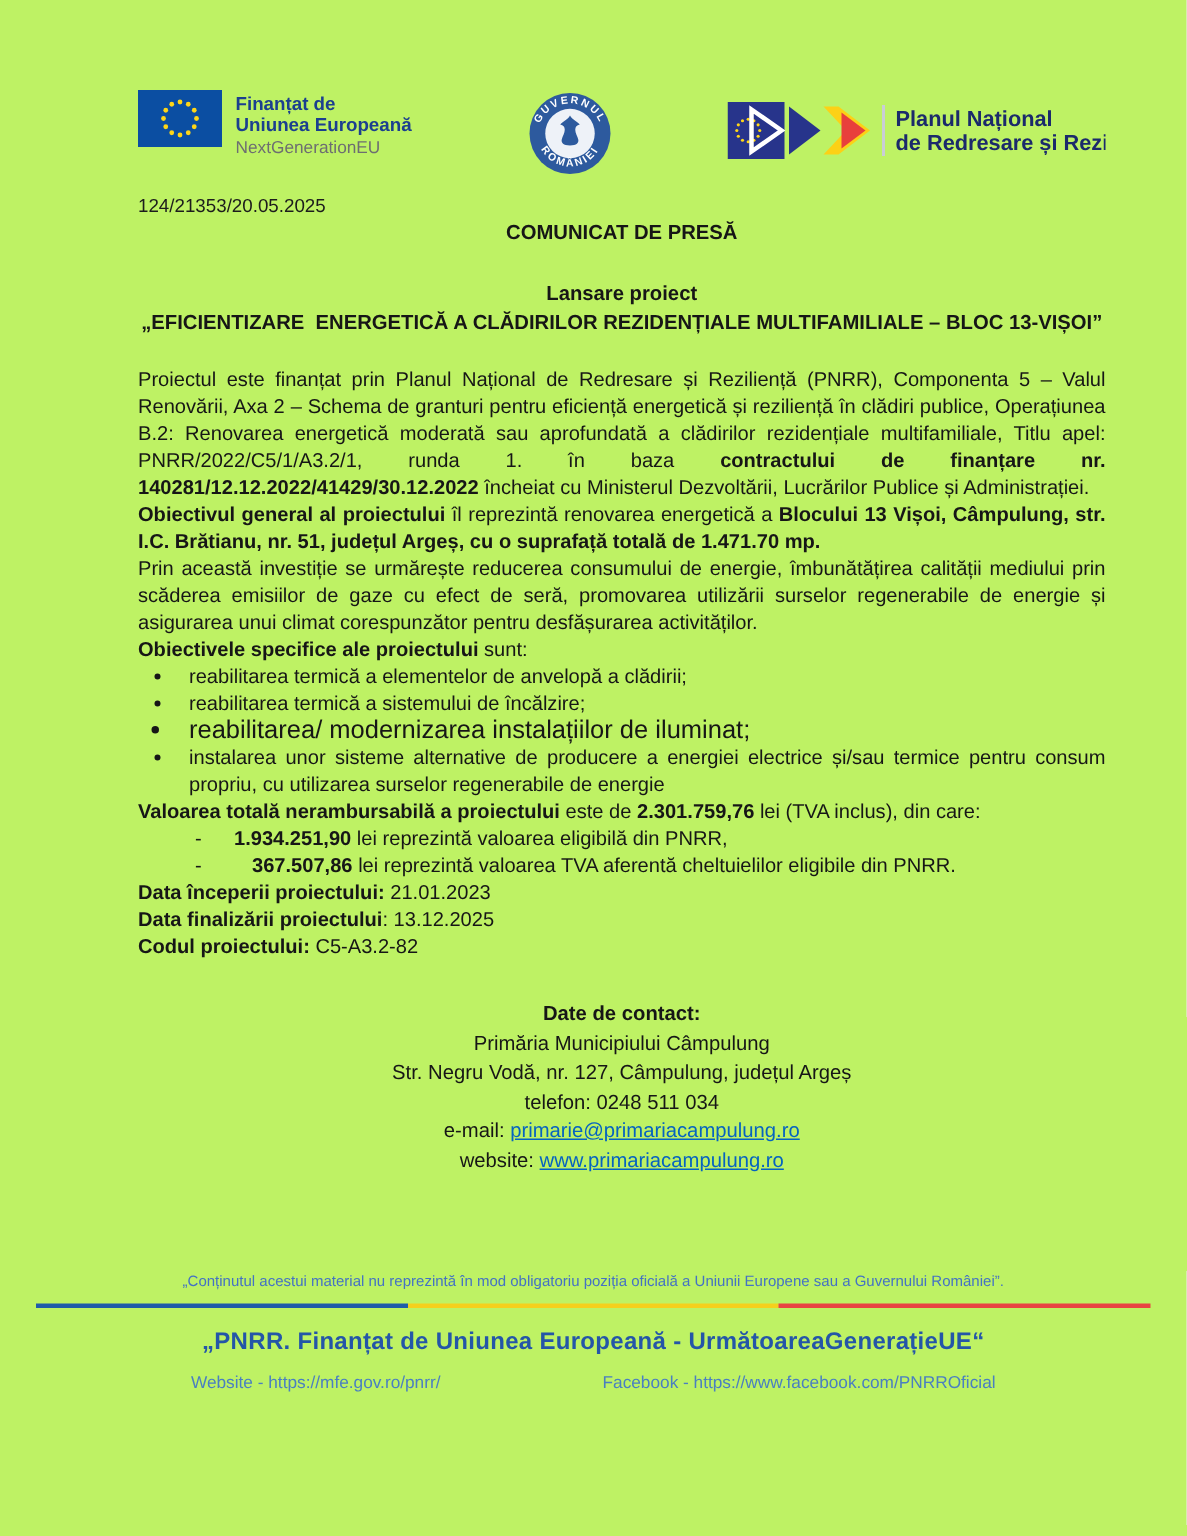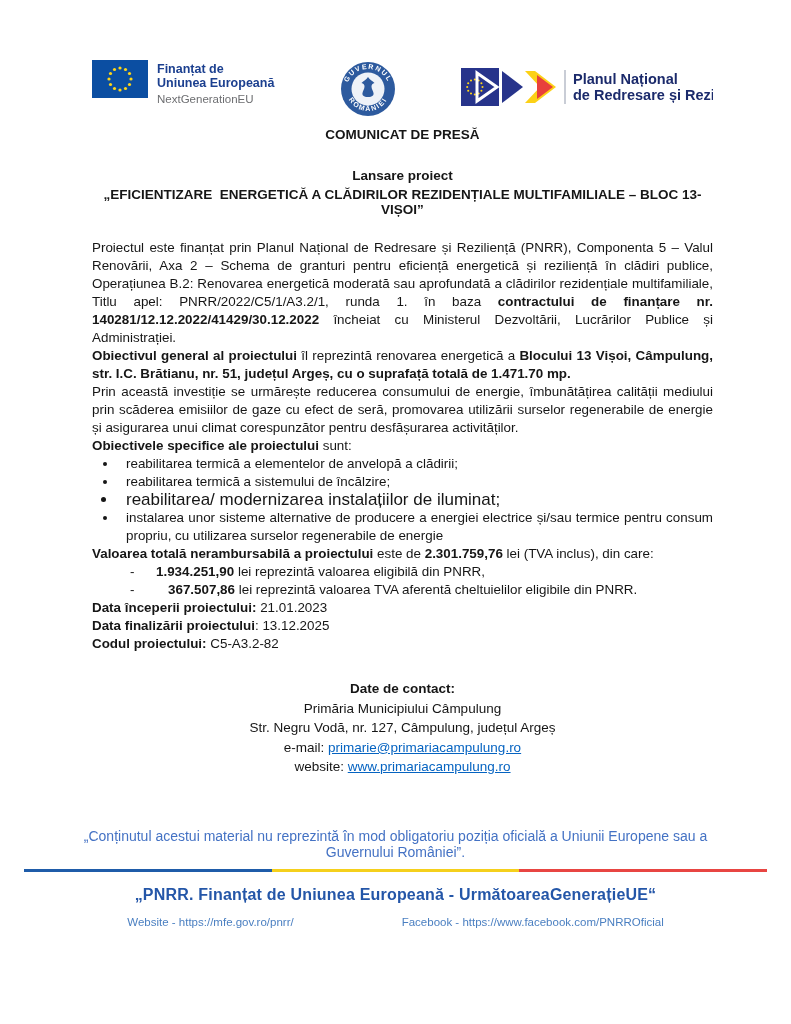--- a/index.html
+++ b/index.html
@@ -1,19 +1,19 @@
 <!DOCTYPE html>
 <html><head>
 <meta charset="utf-8">
 <style>
   html,body{margin:0;padding:0;background:#e9e9e9;}
   .page{
-    width:791px;height:1024px;background:#ffffff;margin:0 auto;position:relative;
+    width:791px;height:1024px;background:#bef264;margin:0 auto;position:relative;
     font-family:"Liberation Sans",sans-serif;color:#161616;overflow:hidden;box-sizing:border-box;
-    padding:34px 78px 0 92px;
+    padding:34px 54px 0 92px;
   }
   
   .logos{display:flex;justify-content:space-between;align-items:flex-start;height:64px;margin-top:26px;}
   .eu-block{display:flex;gap:9px;align-items:flex-start;}
   .eu-text{line-height:1.15;padding-top:2px;}
   .eu-text .l1,.eu-text .l2{font-weight:bold;color:#1b3f8f;font-size:12.5px;}
   .eu-text .l3{color:#6d6e71;font-size:11.5px;margin-top:2px;}
   .gov-seal{margin-top:0px;}
   .pnrr-block{margin-top:4px;}
   .doc-number{font-size:12.5px;margin-top:6px;color:#1c1c1c;}
@@ -32,21 +32,21 @@
   .dash-row{padding-left:38px;}
   .dash-row::before{content:"-";display:inline-block;width:26px;}
   .dash-row.d2 .runs-holder{margin-left:12px;}
   b{font-weight:bold;}
   
   .contact{margin-top:26px;text-align:center;font-size:13.5px;line-height:19.5px;}
   .contact .head{font-weight:bold;}
   a.doc-link{color:#0563C1;text-decoration:underline;}
   
   .footer{position:absolute;left:0;right:0;bottom:96px;}
-  .disclaimer{text-align:center;font-size:14px;color:#4472C4;margin:0 70px;}
+  .disclaimer{text-align:center;font-size:10px;color:#4472C4;margin:0 70px;}
   .tricolor{display:flex;height:3px;margin:9px 24px 0 24px;}
   .tricolor .seg{flex:1;height:3px;}
   .f-slogan{text-align:center;font-weight:bold;font-size:16px;color:#2456A8;margin-top:14px;letter-spacing:.2px;}
   .f-links{display:flex;justify-content:center;gap:108px;margin-top:12px;font-size:11.5px;color:#4a7fc1;}
   .f-links a{color:#4a7fc1;text-decoration:none;}
 </style>
 </head>
 <body>
 
 <div class="page">
@@ -115,20 +115,21 @@
         <polygon points="41,7 62,23 41,39" fill="#27348B"></polygon>
         <polygon points="64,7 74,7 95,23 74,39 64,39 79,23" fill="#FCD116"></polygon>
         <polygon points="76,11 92,23 76,35" fill="#E8403C"></polygon>
         <line x1="104" y1="6" x2="104" y2="40" stroke="#c9cdd6" stroke-width="2"></line>
         <text x="112" y="20" font-size="14.5" font-weight="bold" fill="#1b2a6b" font-family="Liberation Sans, sans-serif">Planul Național</text>
         <text x="112" y="36" font-size="14.5" font-weight="bold" fill="#1b2a6b" font-family="Liberation Sans, sans-serif">de Redresare și Reziliență</text>
       </svg>
     </div>
   </div>
 
+  <div class="doc-number">124/21353/20.05.2025</div>
 
   <div class="center t-press">COMUNICAT DE PRESĂ</div>
   <div class="center t-launch">Lansare proiect</div>
   <div class="center t-project">„EFICIENTIZARE  ENERGETICĂ A CLĂDIRILOR REZIDENȚIALE MULTIFAMILIALE – BLOC 13-VIȘOI”</div>
 
   <div class="body-text">
     <p><span>Proiectul este finanțat prin Planul Național de Redresare și Reziliență (PNRR), Componenta 5 – Valul Renovării, Axa 2 – Schema de granturi pentru eficiență energetică și reziliență în clădiri publice, Operațiunea B.2: Renovarea energetică moderată sau aprofundată a clădirilor rezidențiale multifamiliale, Titlu apel: PNRR/2022/C5/1/A3.2/1, runda 1. în baza </span><b>contractului de finanțare nr. 140281/12.12.2022/41429/30.12.2022</b><span> încheiat cu Ministerul Dezvoltării, Lucrărilor Publice și Administrației.</span></p>
     <p><b>Obiectivul general al proiectului</b><span> îl reprezintă renovarea energetică a </span><b>Blocului 13 Vișoi, Câmpulung, str. I.C. Brătianu, nr. 51, județul Argeș, cu o suprafață totală de 1.471.70 mp.</b></p>
     <p><span>Prin această investiție se urmărește reducerea consumului de energie, îmbunătățirea calității mediului prin scăderea emisiilor de gaze cu efect de seră, promovarea utilizării surselor regenerabile de energie și asigurarea unui climat corespunzător pentru desfășurarea activităților.</span></p>
     <p><b>Obiectivele specifice ale proiectului</b><span> sunt:</span></p>
@@ -143,20 +144,21 @@
     <div class="dash-row d2"><span class="runs-holder"><b>367.507,86</b><span> lei reprezintă valoarea TVA aferentă cheltuielilor eligibile din PNRR.</span></span></div>
     <p><b>Data începerii proiectului:</b><span> 21.01.2023</span></p>
     <p><b>Data finalizării proiectului</b><span>: 13.12.2025</span></p>
     <p><b>Codul proiectului:</b><span> C5-A3.2-82</span></p>
   </div>
 
   <div class="contact">
     <div class="head">Date de contact:</div>
     <div>Primăria Municipiului Câmpulung</div>
     <div>Str. Negru Vodă, nr. 127, Câmpulung, județul Argeș</div>
+    <div>telefon: 0248 511 034</div>
     <div>
       <span>e-mail: </span><a class="doc-link" href="#">primarie@primariacampulung.ro</a>
     </div>
     <div>
       <span>website: </span><a class="doc-link" href="#">www.primariacampulung.ro</a>
     </div>
   </div>
 
   <div class="footer">
     <div class="disclaimer">„Conținutul acestui material nu reprezintă în mod obligatoriu poziția oficială a Uniunii Europene sau a Guvernului României”.</div>

